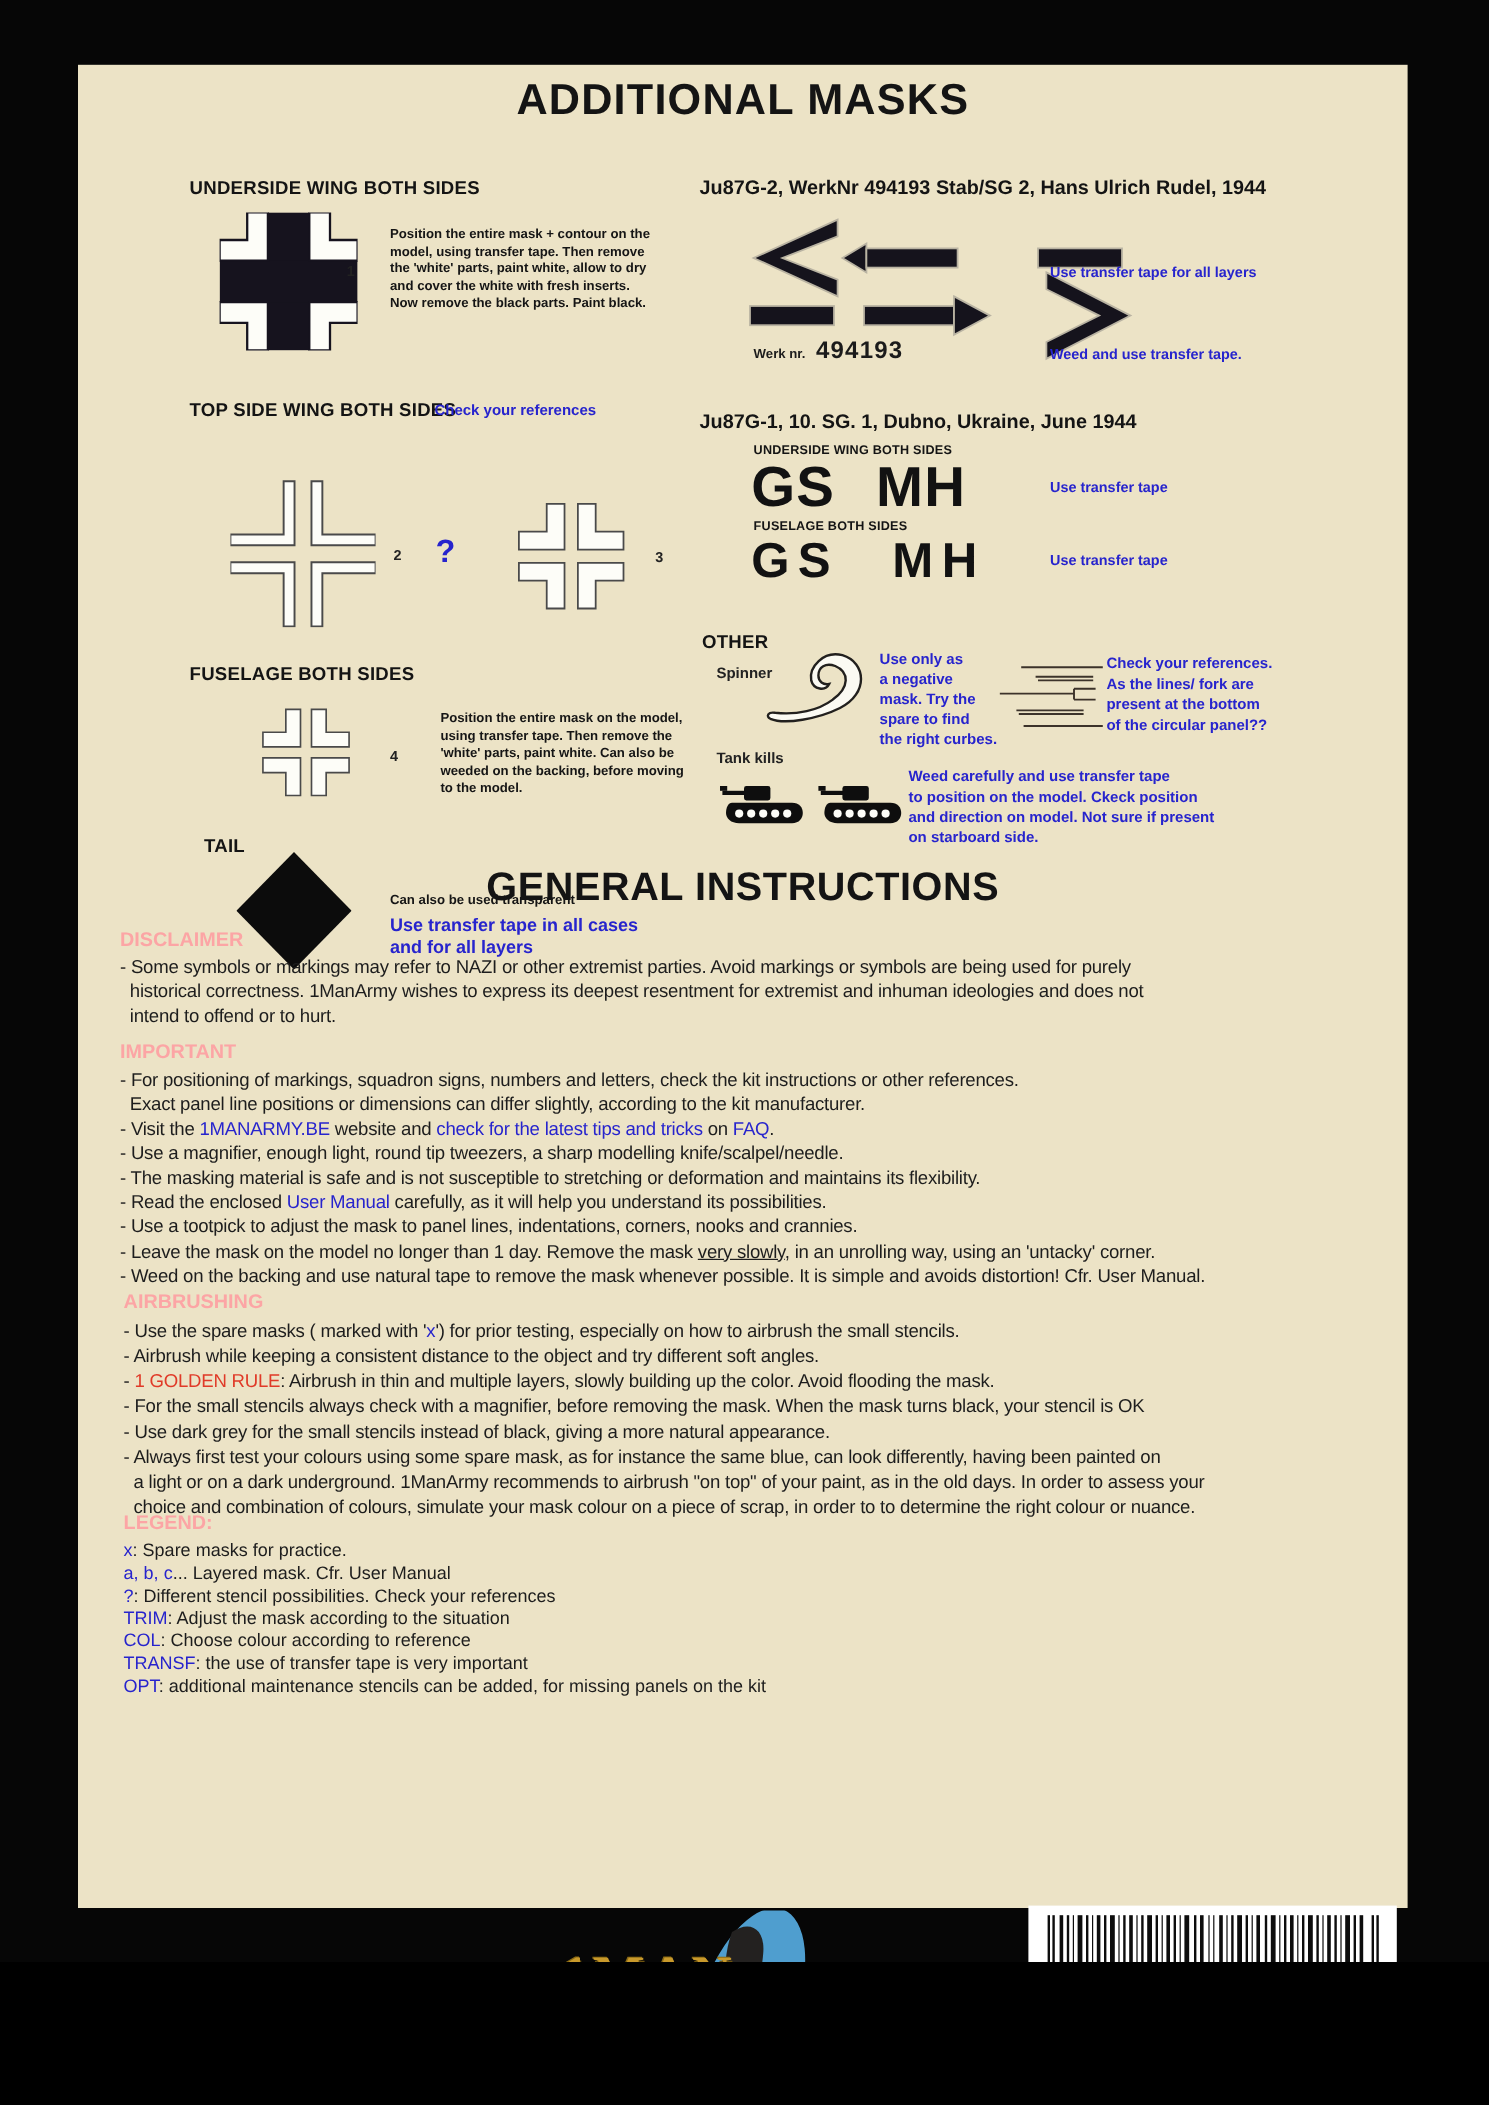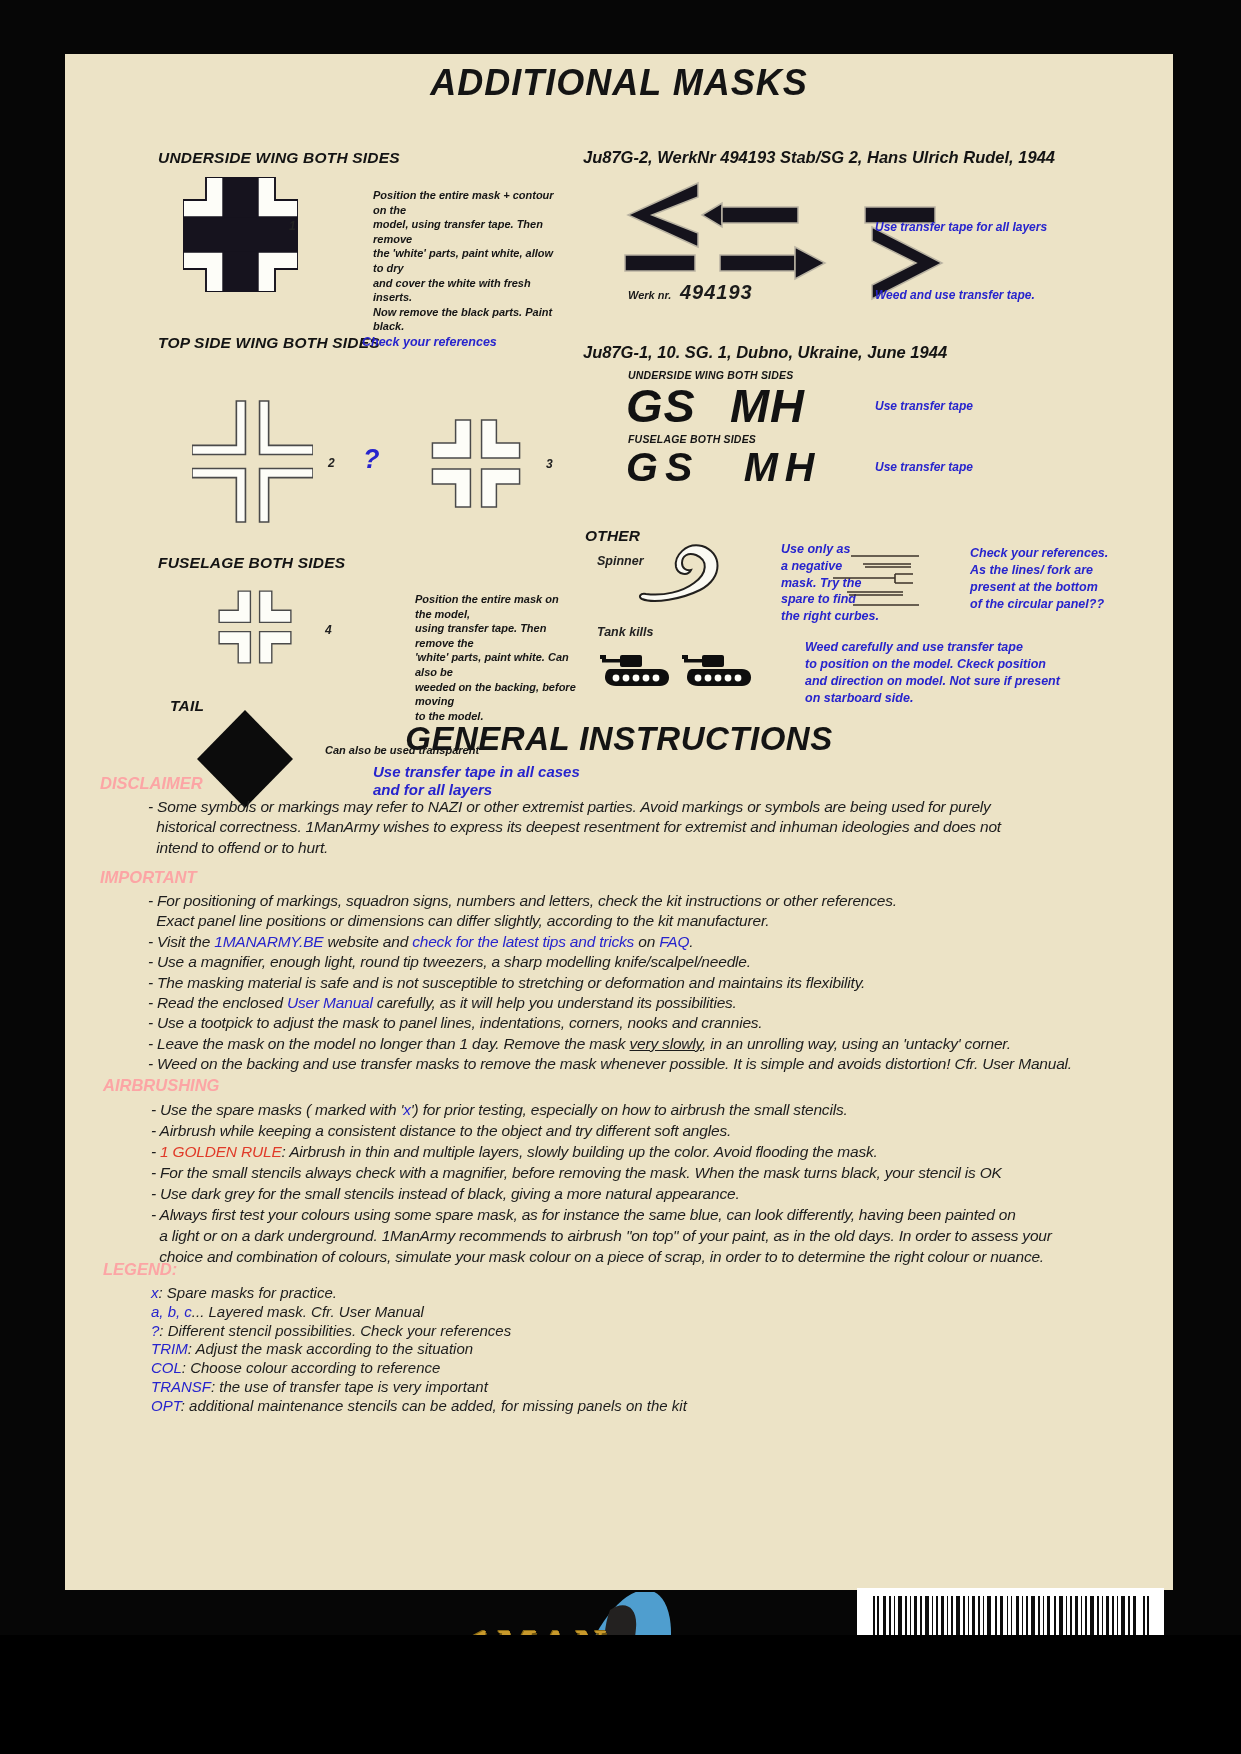--- a/index.html
+++ b/index.html
@@ -7,21 +7,20 @@
     --ink:#1b1b1b;
     --blue:#2724cd;
     --red:#e03a28;
     --cross:#16131e;
   }
   html,body{margin:0;padding:0;background:#000;}
   .page{
     position:relative;width:1241px;height:1635px;background:#060606;
     font-family:"Liberation Sans","DejaVu Sans",sans-serif;color:var(--ink);
     overflow:hidden;
-    font-style:italic;
   }
   .sheet{position:absolute;left:65px;top:54px;width:1108px;height:1536px;background:var(--cream);}
   .abs{position:absolute;}
   .title{left:65px;top:62px;width:1108px;text-align:center;font-size:36px;font-weight:700;letter-spacing:1px;color:#141414;}
   .h1{font-size:15.5px;font-weight:700;color:#141414;letter-spacing:.2px;}
   .rh{font-size:16.5px;font-weight:700;color:#141414;}
   .sub{font-size:10.5px;font-weight:700;color:#141414;letter-spacing:.2px;}
   .small-desc{font-size:11px;font-weight:700;line-height:14.6px;color:#151515;}
   .note{font-size:12.5px;font-weight:700;color:var(--blue);}
   .note-s{font-size:12px;font-weight:700;color:var(--blue);}
@@ -30,21 +29,21 @@
   .code1{font-size:47px;font-weight:700;color:#121212;word-spacing:20px;letter-spacing:1px;}
   .code2{font-size:41px;font-weight:700;color:#121212;word-spacing:26px;letter-spacing:7px;}
   .werk-label{font-size:11px;font-weight:700;}
   .werk-value{font-size:20px;font-weight:700;letter-spacing:1px;}
   .label-md{font-size:12.5px;font-weight:700;color:#222;}
   .gi-title{left:65px;top:720px;width:1108px;text-align:center;font-size:33px;font-weight:700;letter-spacing:.5px;color:#141414;}
   .gi-h{font-size:16.5px;font-weight:700;color:#fca5a5;}
   .gi-lines{font-size:15.5px;line-height:20.4px;color:#1d1d1d;letter-spacing:-0.2px;}
   .air-lines{font-size:15.5px;line-height:21px;color:#1d1d1d;letter-spacing:-0.2px;}
   .leg-lines{font-size:15px;line-height:18.8px;color:#1d1d1d;}
-  .tline{white-space:pre-wrap;margin-left:48px;}
+  .tline{white-space:pre-wrap;}
   .seg-b{color:var(--blue);}
   .seg-r{color:var(--red);}
   .seg-u{text-decoration:underline;}
   .note-block .tline{white-space:pre-wrap;}
   .barcode{left:857px;top:1588px;width:307px;height:158px;background:#ffffff;}
   .bc-digits{position:absolute;left:0;bottom:3px;width:100%;display:flex;font-family:"Liberation Mono","DejaVu Sans Mono",monospace;font-size:16px;font-weight:700;color:#111;}
   .bc-digits .d0{width:26px;text-align:center;}
   .bc-digits .dg{flex:1;text-align:center;letter-spacing:3px;}
   .logo{left:468px;top:1592px;width:240px;height:162px;}
   .logo-word{position:absolute;font-family:"Liberation Serif","DejaVu Serif",serif;font-weight:700;font-size:46px;letter-spacing:3px;color:#c8992b;text-shadow:1px 2px 0 #6e5410, -1px -1px 0 #8a6a14;}
@@ -240,21 +239,21 @@
   <div class="abs gi-h" style="left:100px;top:868px;">IMPORTANT</div>
   <div class="abs gi-lines" style="left:100px;top:891px;width:1020px;">
       <div class="tline"><span>- For positioning of markings, squadron signs, numbers and letters, check the kit instructions or other references.</span></div>
       <div class="tline"><span>  Exact panel line positions or dimensions can differ slightly, according to the kit manufacturer.</span></div>
       <div class="tline"><span>- Visit the </span><span class="seg-b">1MANARMY.BE</span><span> website and </span><span class="seg-b">check for the latest tips and tricks</span><span> on </span><span class="seg-b">FAQ</span><span>.</span></div>
       <div class="tline"><span>- Use a magnifier, enough light, round tip tweezers, a sharp modelling knife/scalpel/needle.</span></div>
       <div class="tline"><span>- The masking material is safe and is not susceptible to stretching or deformation and maintains its flexibility.</span></div>
       <div class="tline"><span>- Read the enclosed </span><span class="seg-b">User Manual</span><span> carefully, as it will help you understand its possibilities.</span></div>
       <div class="tline"><span>- Use a tootpick to adjust the mask to panel lines, indentations, corners, nooks and crannies.</span></div>
       <div class="tline"><span>- Leave the mask on the model no longer than 1 day. Remove the mask </span><span class="seg-u">very slowly</span><span>, in an unrolling way, using an 'untacky' corner.</span></div>
-      <div class="tline"><span>- Weed on the backing and use transfer masks to remove the mask whenever possible. It is simple and avoids distortion! Cfr. User Manual.</span></div>
+      <div class="tline"><span>- Weed on the backing and use natural tape to remove the mask whenever possible. It is simple and avoids distortion! Cfr. User Manual.</span></div>
     </div>
 
   <div class="abs gi-h" style="left:103px;top:1076px;">AIRBRUSHING</div>
   <div class="abs air-lines" style="left:103px;top:1099px;width:1020px;">
       <div class="tline"><span>- Use the spare masks ( marked with '</span><span class="seg-b">x</span><span>') for prior testing, especially on how to airbrush the small stencils.</span></div>
       <div class="tline"><span>- Airbrush while keeping a consistent distance to the object and try different soft angles.</span></div>
       <div class="tline"><span>- </span><span class="seg-r">1 GOLDEN RULE</span><span>: Airbrush in thin and multiple layers, slowly building up the color. Avoid flooding the mask.</span></div>
       <div class="tline"><span>- For the small stencils always check with a magnifier, before removing the mask. When the mask turns black, your stencil is OK</span></div>
       <div class="tline"><span>- Use dark grey for the small stencils instead of black, giving a more natural appearance.</span></div>
       <div class="tline"><span>- Always first test your colours using some spare mask, as for instance the same blue, can look differently, having been painted on</span></div>

